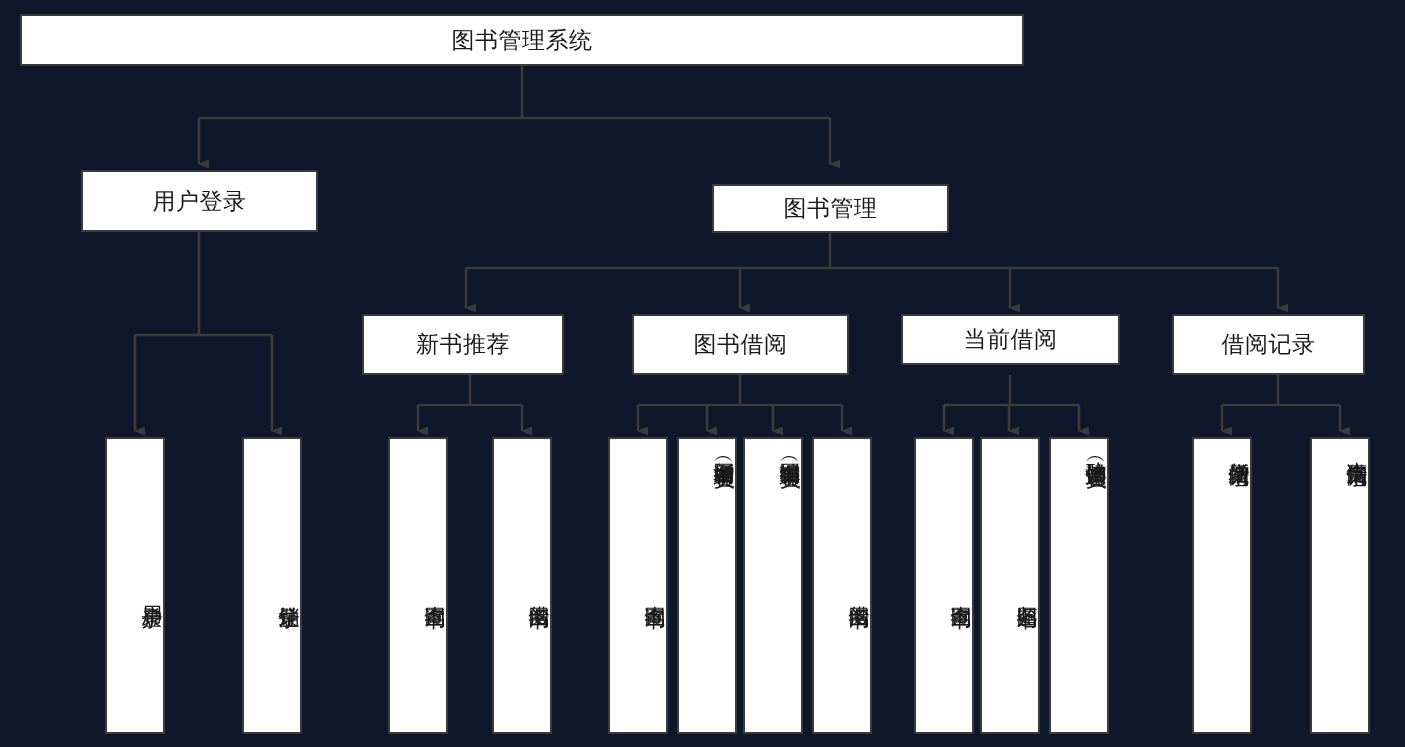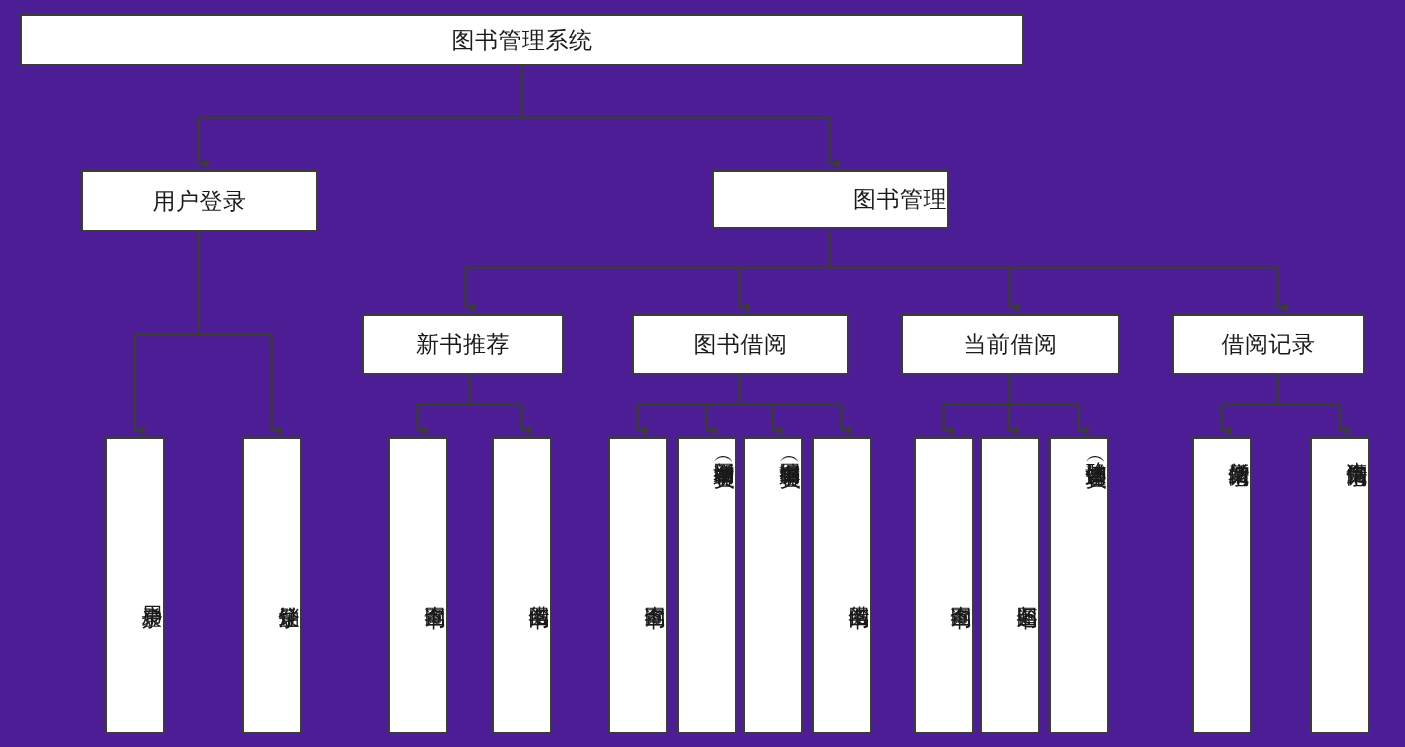--- a/index.html
+++ b/index.html
@@ -8,21 +8,21 @@
     padding: 0;
     background: #ffffff;
   }
   body {
     font-family: "DejaVu Sans", "Liberation Sans", sans-serif;
   }
   #diagram-root {
     position: relative;
     width: 1405px;
     height: 747px;
-    background: #4c1d95;
+    background: #0f172a;
     overflow: hidden;
   }
   #diagram-svg {
     position: absolute;
     left: 0;
     top: 0;
     width: 1405px;
     height: 747px;
   }
   .node {
@@ -123,31 +123,31 @@
     </g>
   </svg>
 
   <div class="node horizontal" style="left:20px; top:14px; width:1004px; height:52px;">
     <span class="node-label">图书管理系统</span>
   </div>
 
   <div class="node horizontal" style="left:81px; top:170px; width:237px; height:62px;">
     <span class="node-label">用户登录</span>
   </div>
-  <div class="node horizontal" style="left:712px; top:170px; width:237px; height:59px;justify-content:flex-end;">
+  <div class="node horizontal" style="left:712px; top:184px; width:237px; height:49px;">
     <span class="node-label">图书管理</span>
   </div>
 
   <div class="node horizontal" style="left:362px; top:314px; width:202px; height:61px;">
     <span class="node-label">新书推荐</span>
   </div>
   <div class="node horizontal" style="left:632px; top:314px; width:217px; height:61px;align-items:center;">
     <span class="node-label">图书借阅</span>
   </div>
-  <div class="node horizontal" style="left:901px; top:314px; width:219px; height:61px;">
+  <div class="node horizontal" style="left:901px; top:314px; width:219px; height:51px;">
     <span class="node-label">当前借阅</span>
   </div>
   <div class="node horizontal" style="left:1172px; top:314px; width:193px; height:61px;">
     <span class="node-label">借阅记录</span>
   </div>
 
   <div class="node vertical" style="left:105px; top:437px; width:60px; height:297px;">
     <span class="node-label">用户登录</span>
   </div>
   <div class="node vertical" style="left:242px; top:437px; width:60px; height:297px;">

